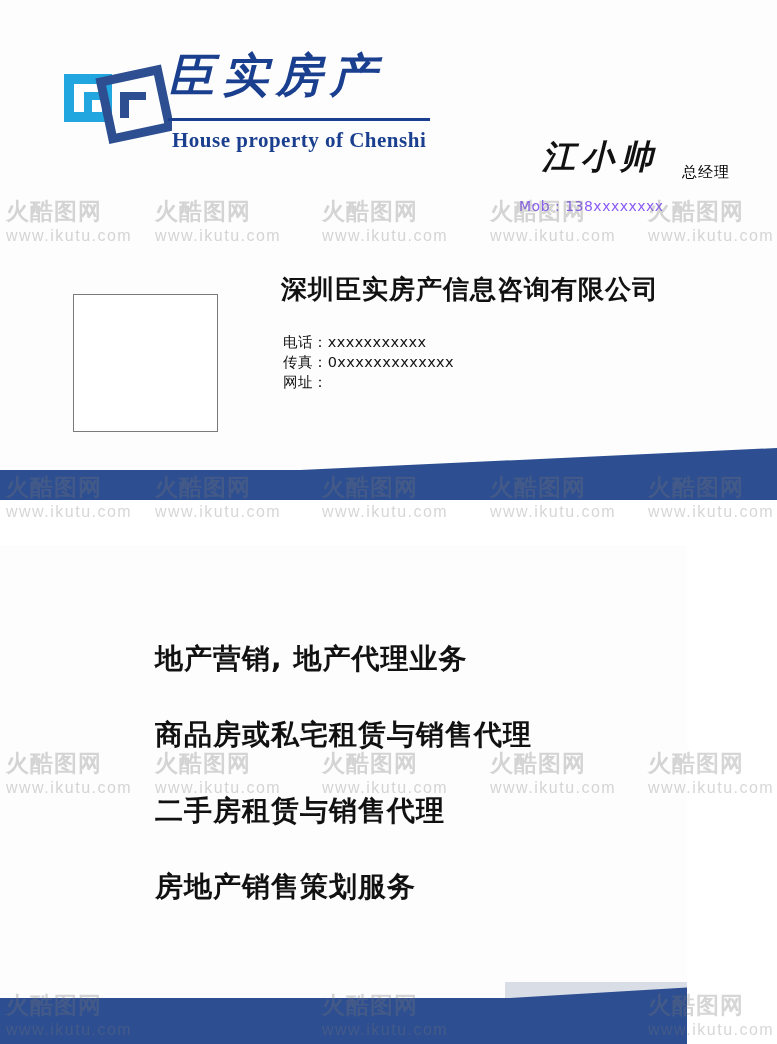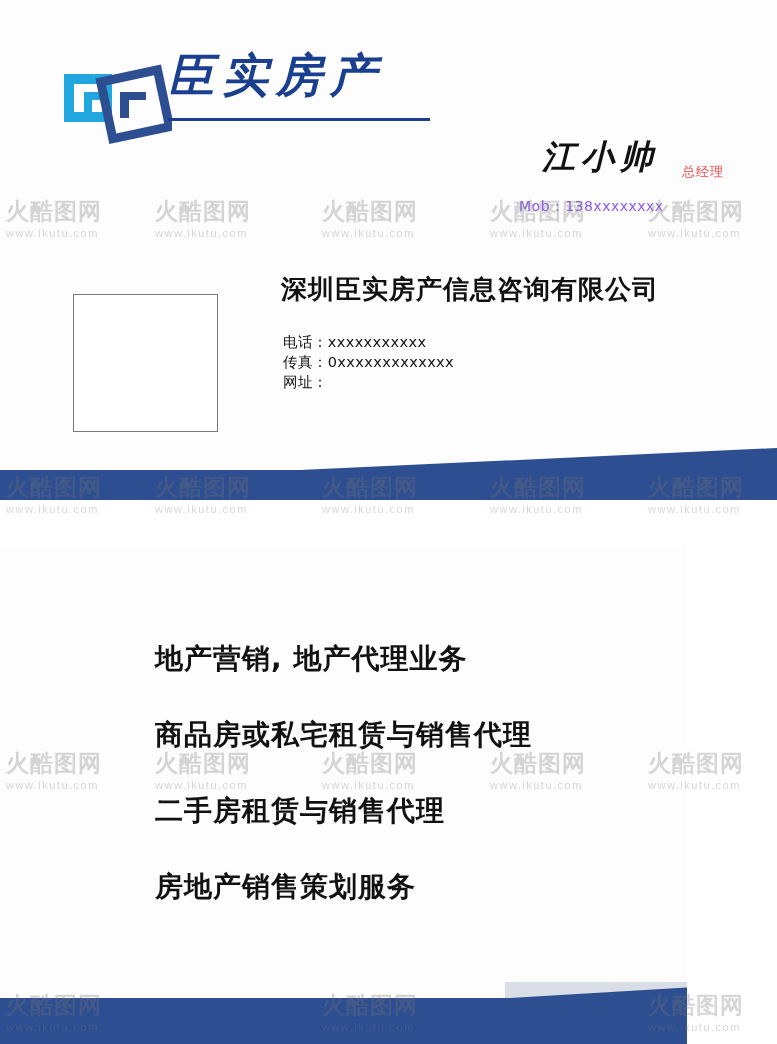--- a/index.html
+++ b/index.html
@@ -35,21 +35,21 @@
     color: rgba(120,120,120,0.30);
     font-family: "Liberation Sans", sans-serif;
     white-space: nowrap;
     letter-spacing: 1px;
   }
   .wm-main {
     font-size: 23px;
     font-weight: bold;
   }
   .wm-sub {
-    font-size: 11px;
+    font-size: 16px;
     letter-spacing: 1.5px;
   }
   .wm-box { position: absolute; }
 
   
   .card-top {
     position: absolute;
     left: 0;
     top: 0;
     width: 777px;
@@ -107,22 +107,22 @@
     font-style: italic;
     color: #111111;
     letter-spacing: 6px;
     line-height: 1;
   }
   .person-title {
     position: absolute;
     left: 682px;
     top: 163px;
     font-family: "DejaVu Sans", sans-serif;
-    font-size: 13px;
-    color: #ef4444;
+    font-size: 15px;
+    color: #000000;
     letter-spacing: 1px;
   }
   .person-mob {
     position: absolute;
     left: 519px;
     top: 198px;
     font-family: "DejaVu Sans", sans-serif;
     font-size: 14px;
     color: #8b5cf6;
     letter-spacing: 0.5px;
@@ -266,20 +266,21 @@
           <rect x="44" y="18" width="58" height="58" fill="none" stroke="#2d4e91" stroke-width="9"></rect>
         </g>
 
         <rect x="58" y="34" width="9" height="26" fill="#2d4e91"></rect>
         <rect x="58" y="34" width="26" height="8" fill="#2d4e91"></rect>
       </svg>
     </div>
 
     <div class="brand-cn">臣实房产</div>
     <div class="brand-rule"></div>
+    <div class="brand-en">House property of Chenshi</div>
 
     <div class="person-name">江小帅</div>
     <div class="person-title">总经理</div>
     <div class="person-mob">Mob : 138xxxxxxxx</div>
 
     <div class="photo-box"></div>
 
     <div class="company-name">深圳臣实房产信息咨询有限公司</div>
 
     <div class="contact-list">

